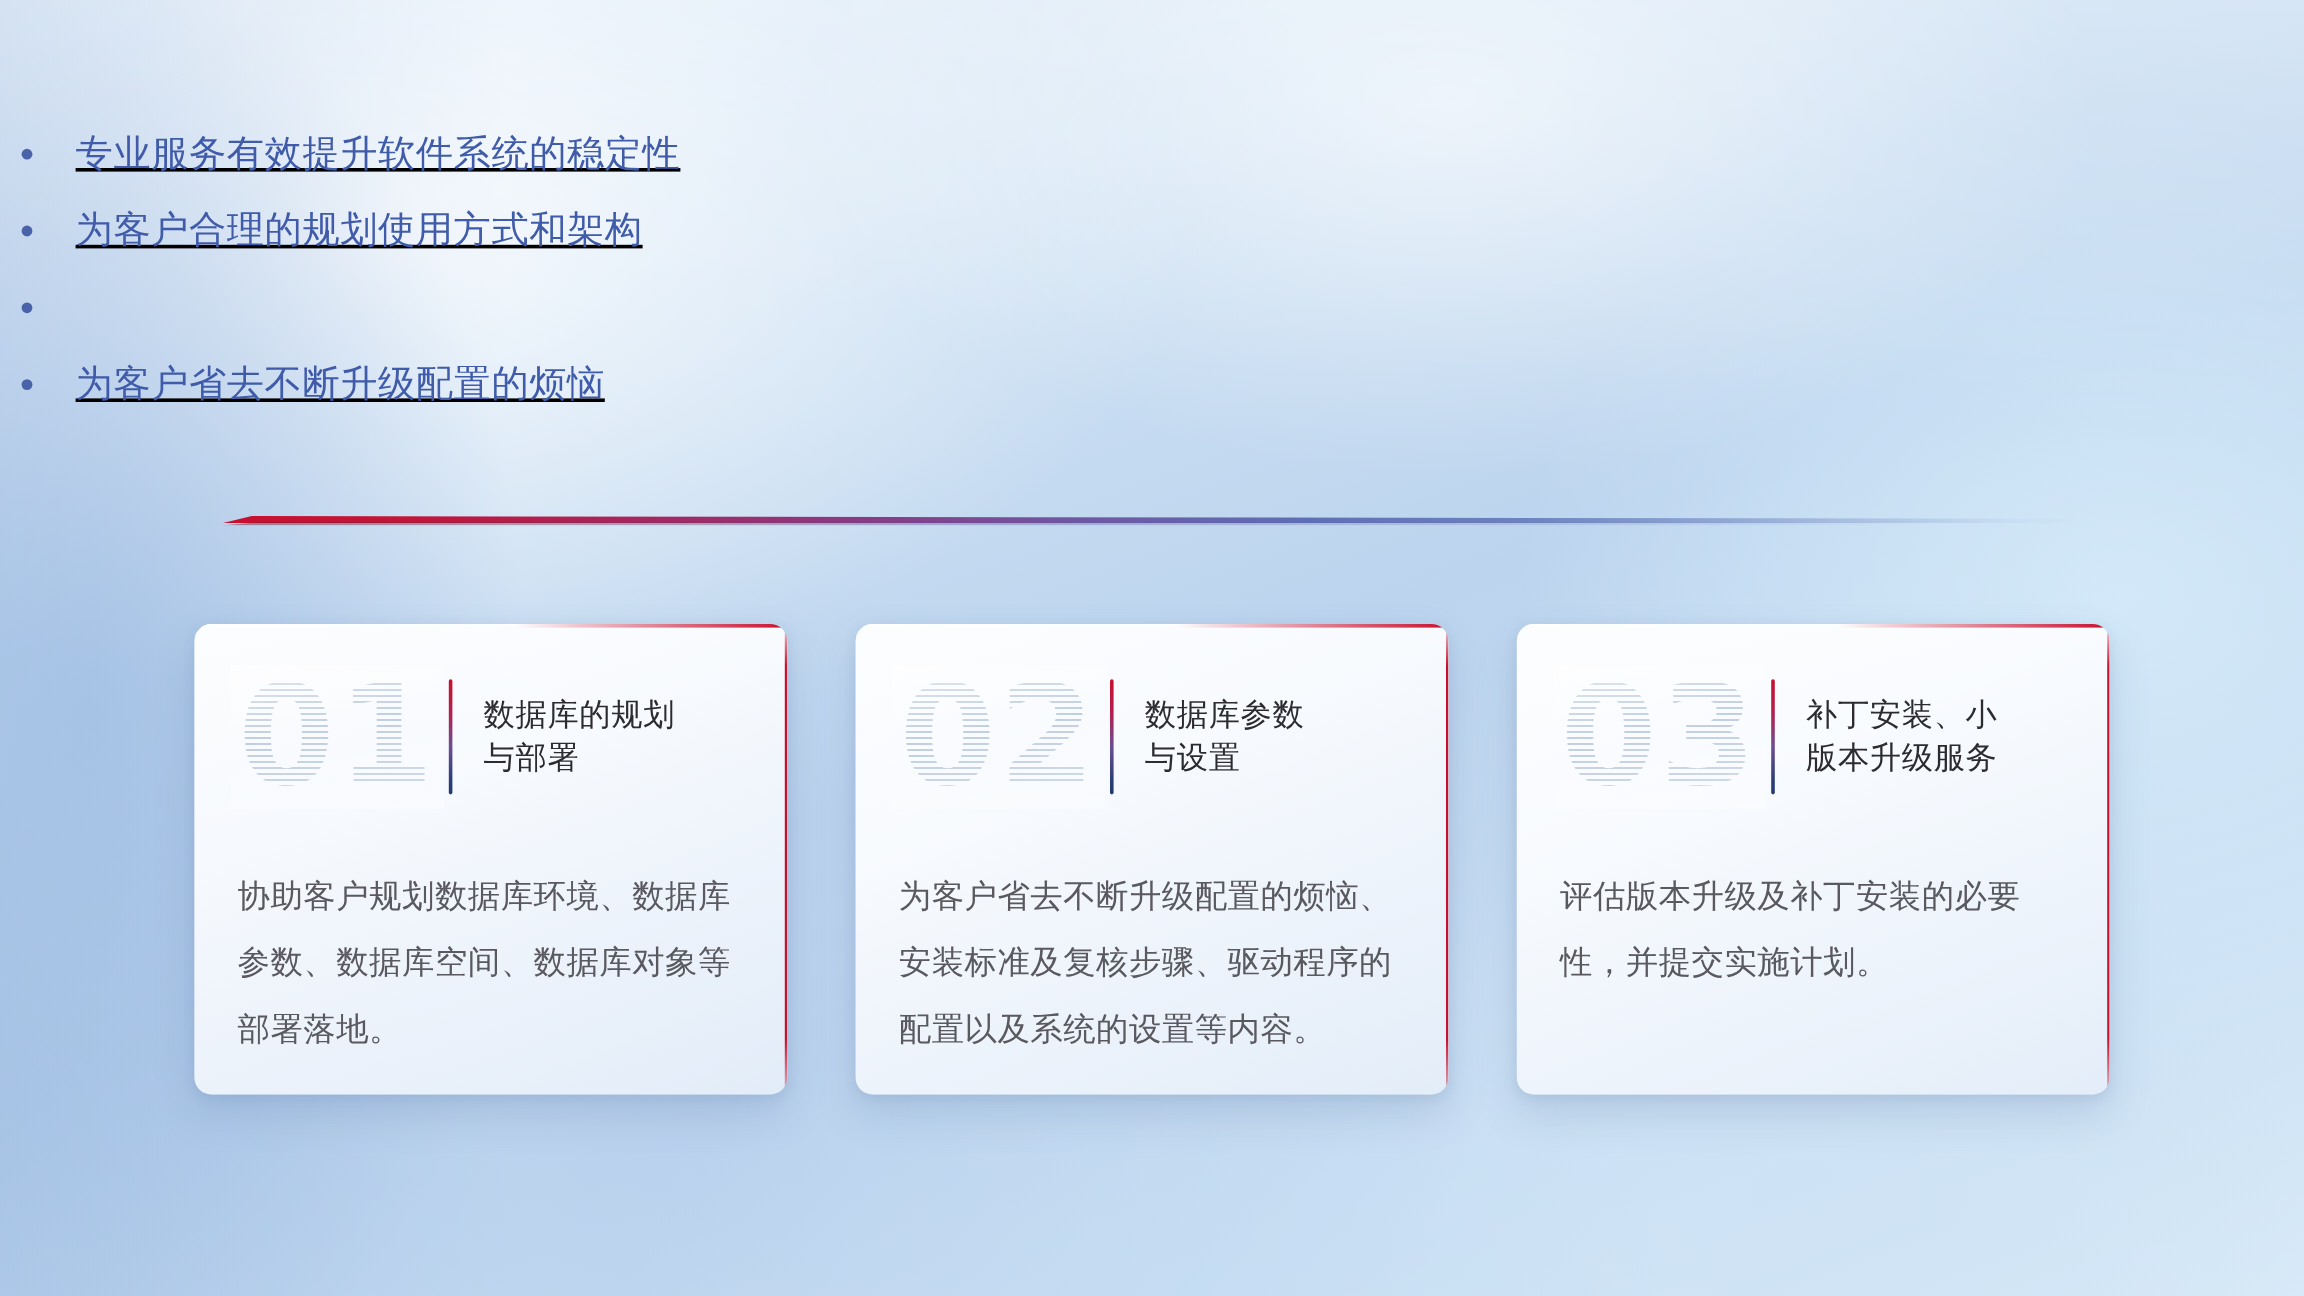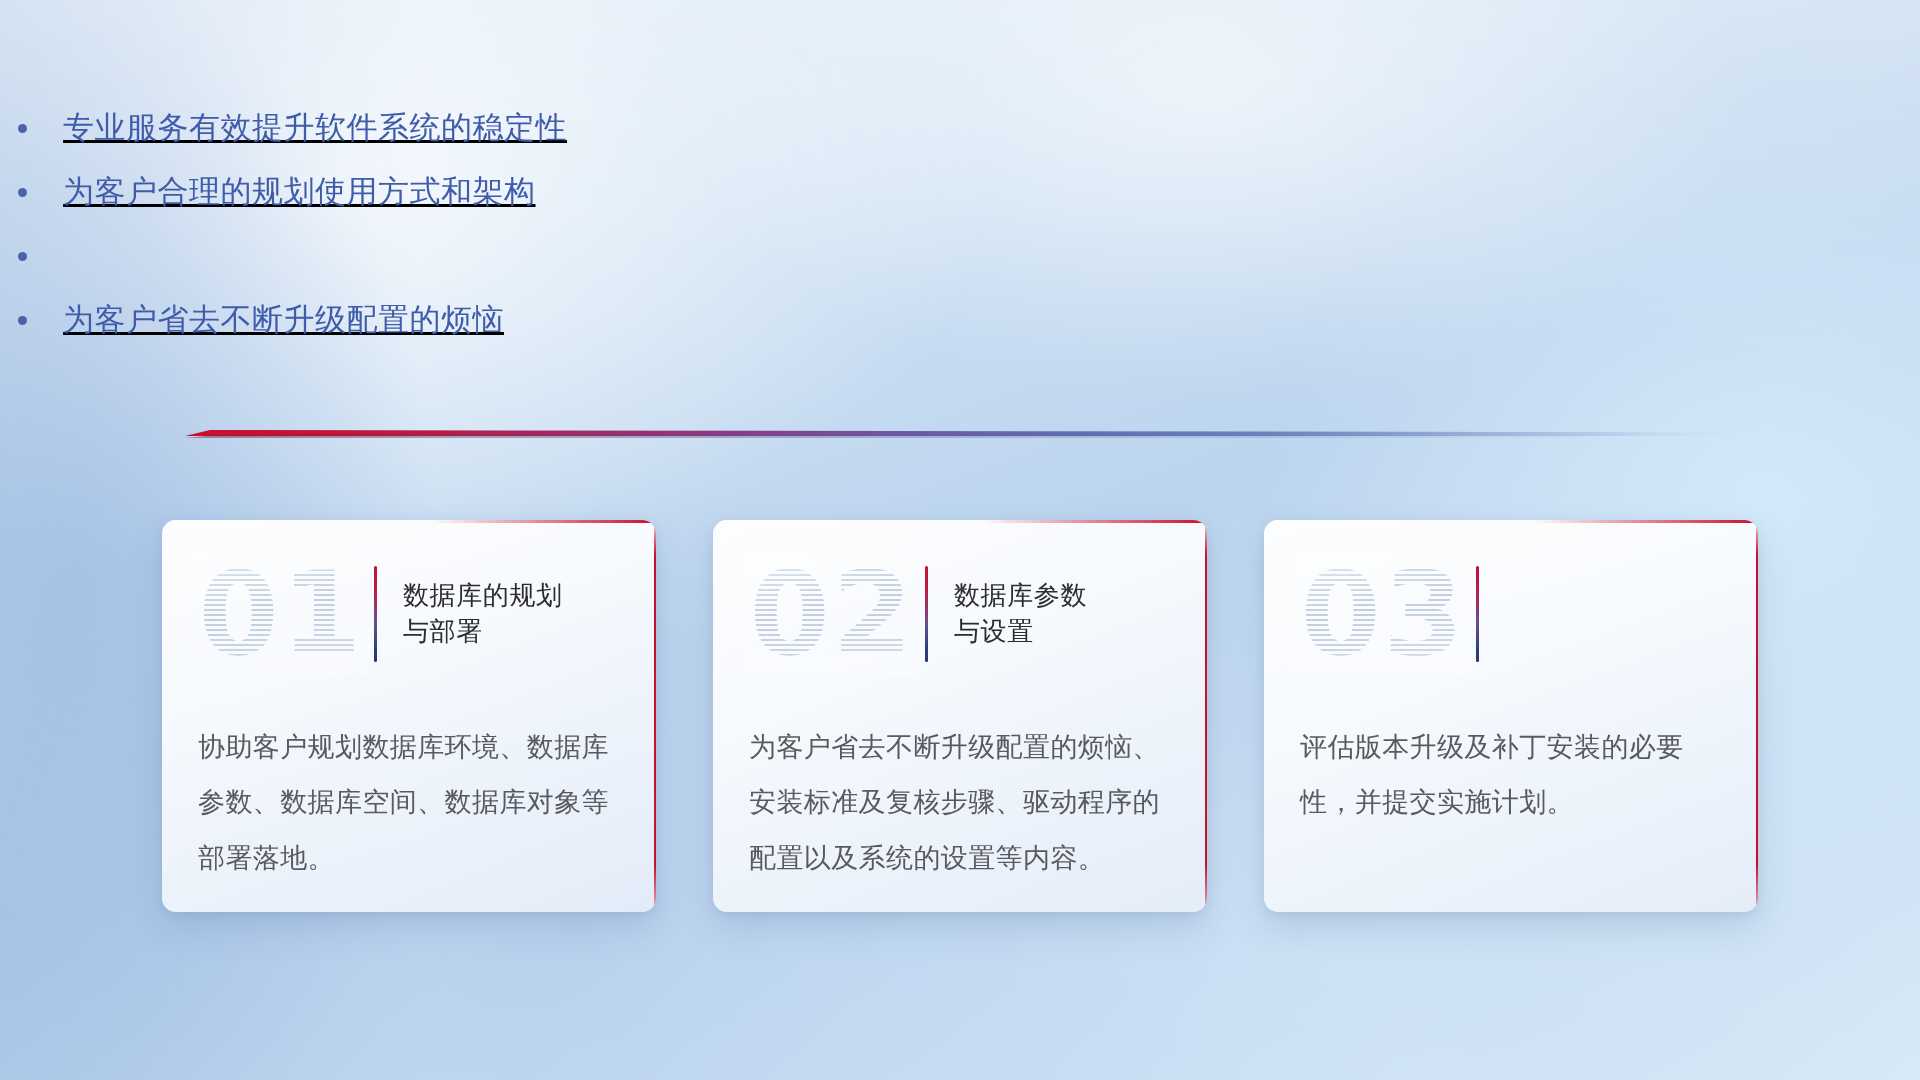--- a/index.html
+++ b/index.html
@@ -162,17 +162,21 @@
   <div class="card">
     <div class="sheen"></div>
     <div class="redtop"></div>
     <div class="redline"></div>
     <div class="chead">
       <div class="ghost">
         <div class="num">03</div>
         <div class="tint"></div>
       </div>
       <div class="vbar"></div>
+      <div class="ctitle">
+        <div>补丁安装、小</div>
+        <div>版本升级服务</div>
+      </div>
     </div>
     <div class="cbody">评估版本升级及补丁安装的必要性，并提交实施计划。</div>
   </div>
 
 </div>
 
 </body></html>

